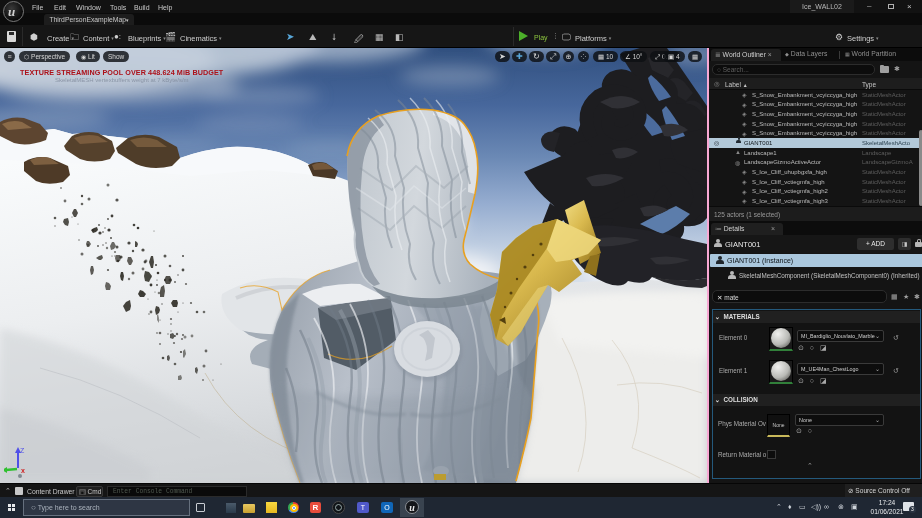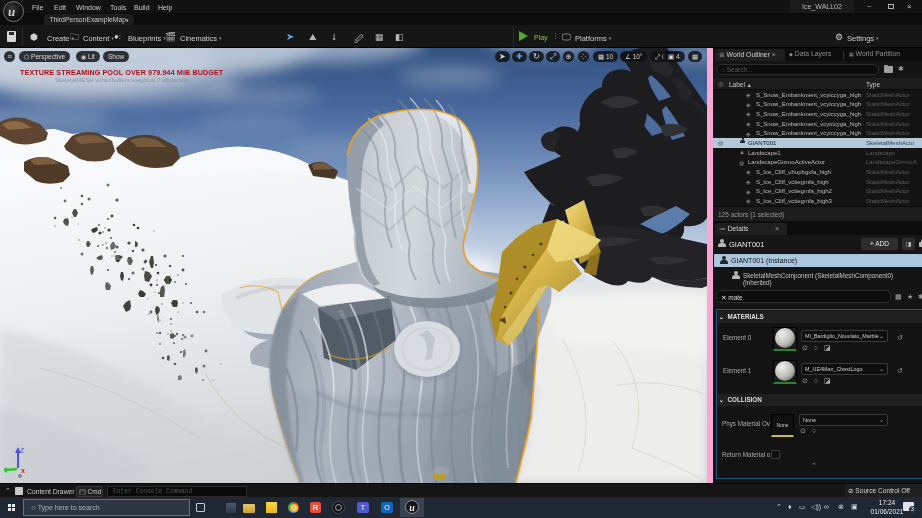--- a/index.html
+++ b/index.html
@@ -475,25 +475,25 @@
   <div class="abs vpill" style="left:529px;top:3px;height:11px;padding:0 4px;line-height:11px;font-size:8px;">↻</div>
   <div class="abs vpill" style="left:546px;top:3px;height:11px;padding:0 4px;line-height:11px;font-size:8px;">⤢</div>
   <div class="abs vpill" style="left:563px;top:3px;width:11px;height:11px;border-radius:50%;text-align:center;line-height:11px;font-size:7px;">⊕</div>
   <div class="abs vpill" style="left:578px;top:3px;width:11px;height:11px;border-radius:50%;text-align:center;line-height:11px;font-size:7px;">⁘</div>
   <div class="abs vpill" style="left:593px;top:3px;height:11px;padding:0 5px;line-height:11px;">▦ 10</div>
   <div class="abs vpill" style="left:620px;top:3px;height:11px;padding:0 5px;line-height:11px;">∠ 10°</div>
   <div class="abs vpill" style="left:650px;top:3px;height:11px;padding:0 5px;line-height:11px;">⤢ 0.25</div>
   <div class="abs vpill" style="left:663px;top:3px;height:11px;padding:0 5px;line-height:11px;">▣ 4</div>
   <div class="abs vpill" style="left:688px;top:3px;width:14px;height:11px;text-align:center;line-height:11px;">▦</div>
   
-  <div class="abs" style="left:20px;top:20px;color:#ac1019;font-size:7.2px;font-weight:bold;letter-spacing:0.1px;">TEXTURE STREAMING POOL OVER 979.944 MiB BUDGET</div>
+  <div class="abs" style="left:20px;top:20px;color:#ac1019;font-size:7.2px;font-weight:bold;letter-spacing:0.1px;">TEXTURE STREAMING POOL OVER 448.624 MiB BUDGET</div>
   <div class="abs" style="left:55px;top:29px;color:#7a8496;font-size:6px;opacity:0.75;">SkeletalMESH vertexbuffers weight at 7 kByte/s/m</div>
   </div>
 
-  <div class="abs" id="rightpanel" style="left:707px;top:48px;width:215px;height:435px;background:#141414;border-left:6px solid #f9a8d4;padding-left:48px;">
+  <div class="abs" id="rightpanel" style="left:707px;top:48px;width:215px;height:435px;background:#141414;border-left:2px solid #f9a8d4;padding-left:48px;">
 
     <div class="abs" style="left:0;top:0;width:215px;height:13px;background:#0c0c0c;"></div>
     <div class="abs" style="left:2px;top:1px;width:70px;height:12px;background:#1f1f1f;border-radius:3px 3px 0 0;color:#d0d0d0;font-size:6.8px;line-height:12px;"><span style="margin-left:4px;color:#9a9a9a;">≣</span> World Outliner <span style="color:#9a9a9a;">×</span></div>
     <div class="abs ptab" style="left:76px;top:2px;"><span style="font-size:5px;">◆</span> Data Layers</div>
     <div class="abs" style="left:130px;top:3px;width:1px;height:8px;background:#3a3a3a;"></div>
     <div class="abs ptab" style="left:136px;top:2px;"><span style="font-size:5px;">▦</span> World Partition</div>
 
     <div class="abs srch" style="left:3px;top:16px;width:163px;height:11px;"><span style="margin-left:4px;">○</span> Search...</div>
     <div class="abs" style="left:171px;top:18px;width:9px;height:7px;background:#9f9f9f;border-radius:1px;"></div>
     <div class="abs" style="left:171px;top:16.5px;width:4px;height:2px;background:#9f9f9f;border-radius:1px 1px 0 0;"></div>

